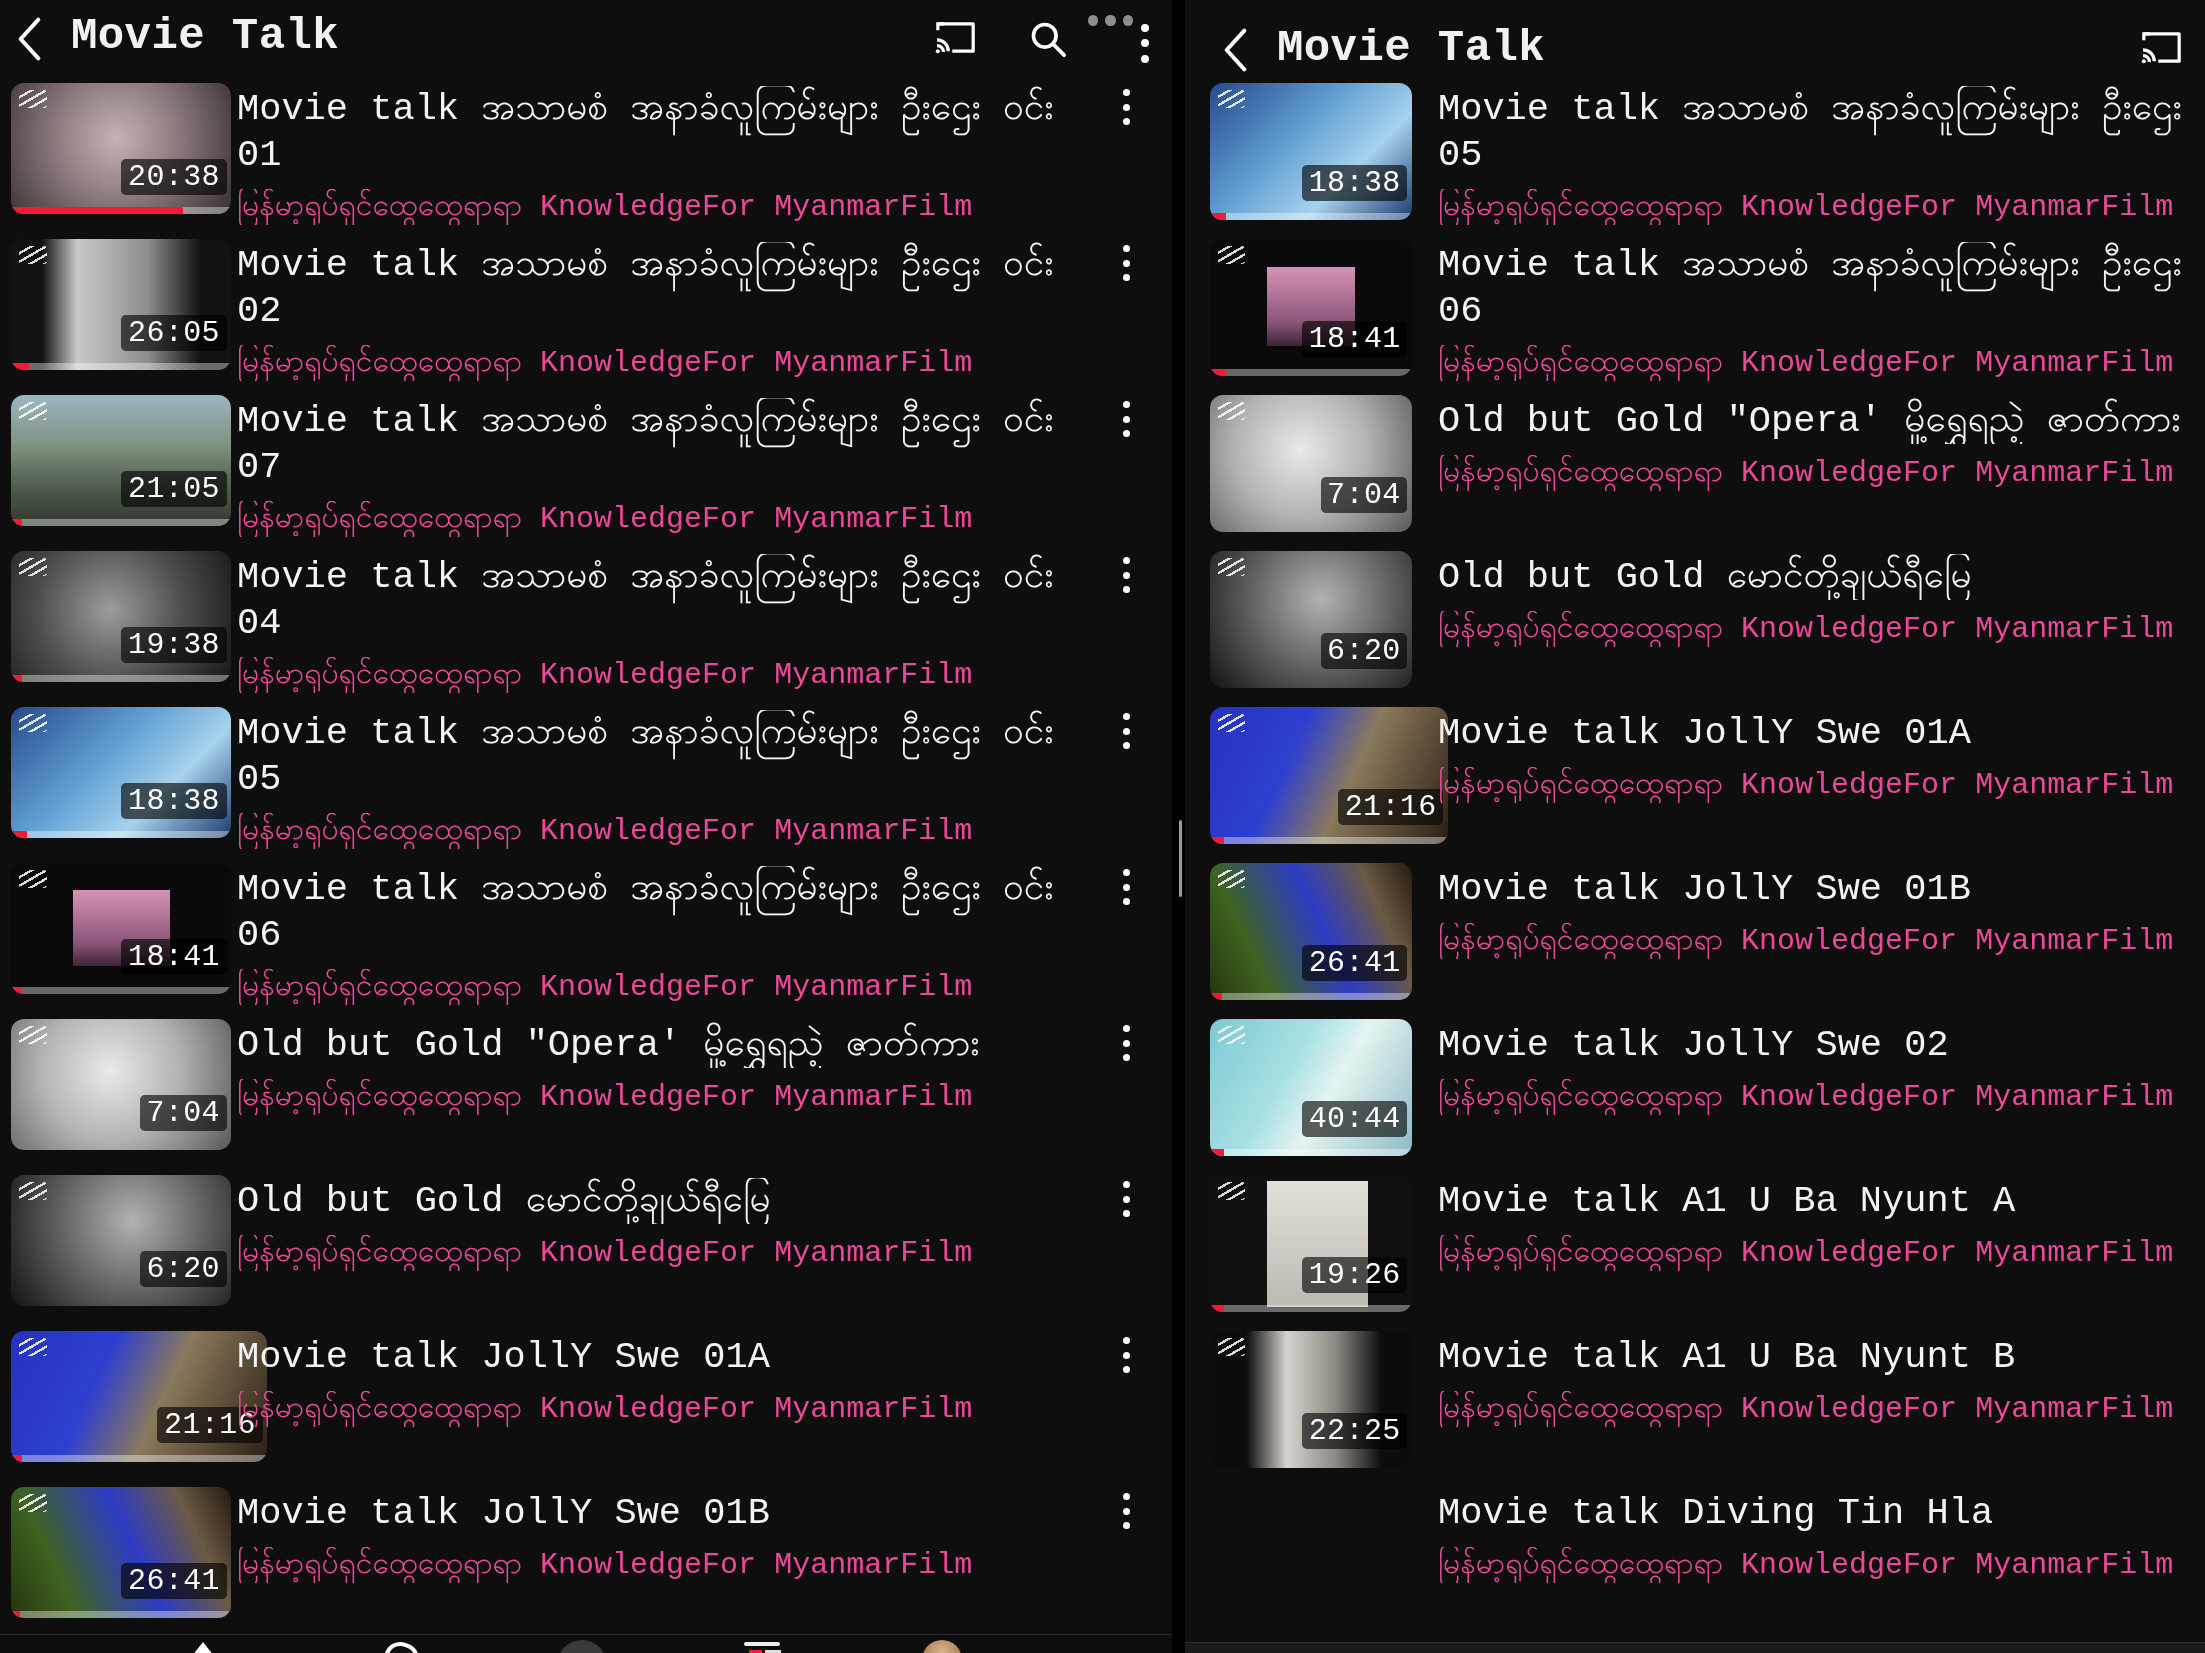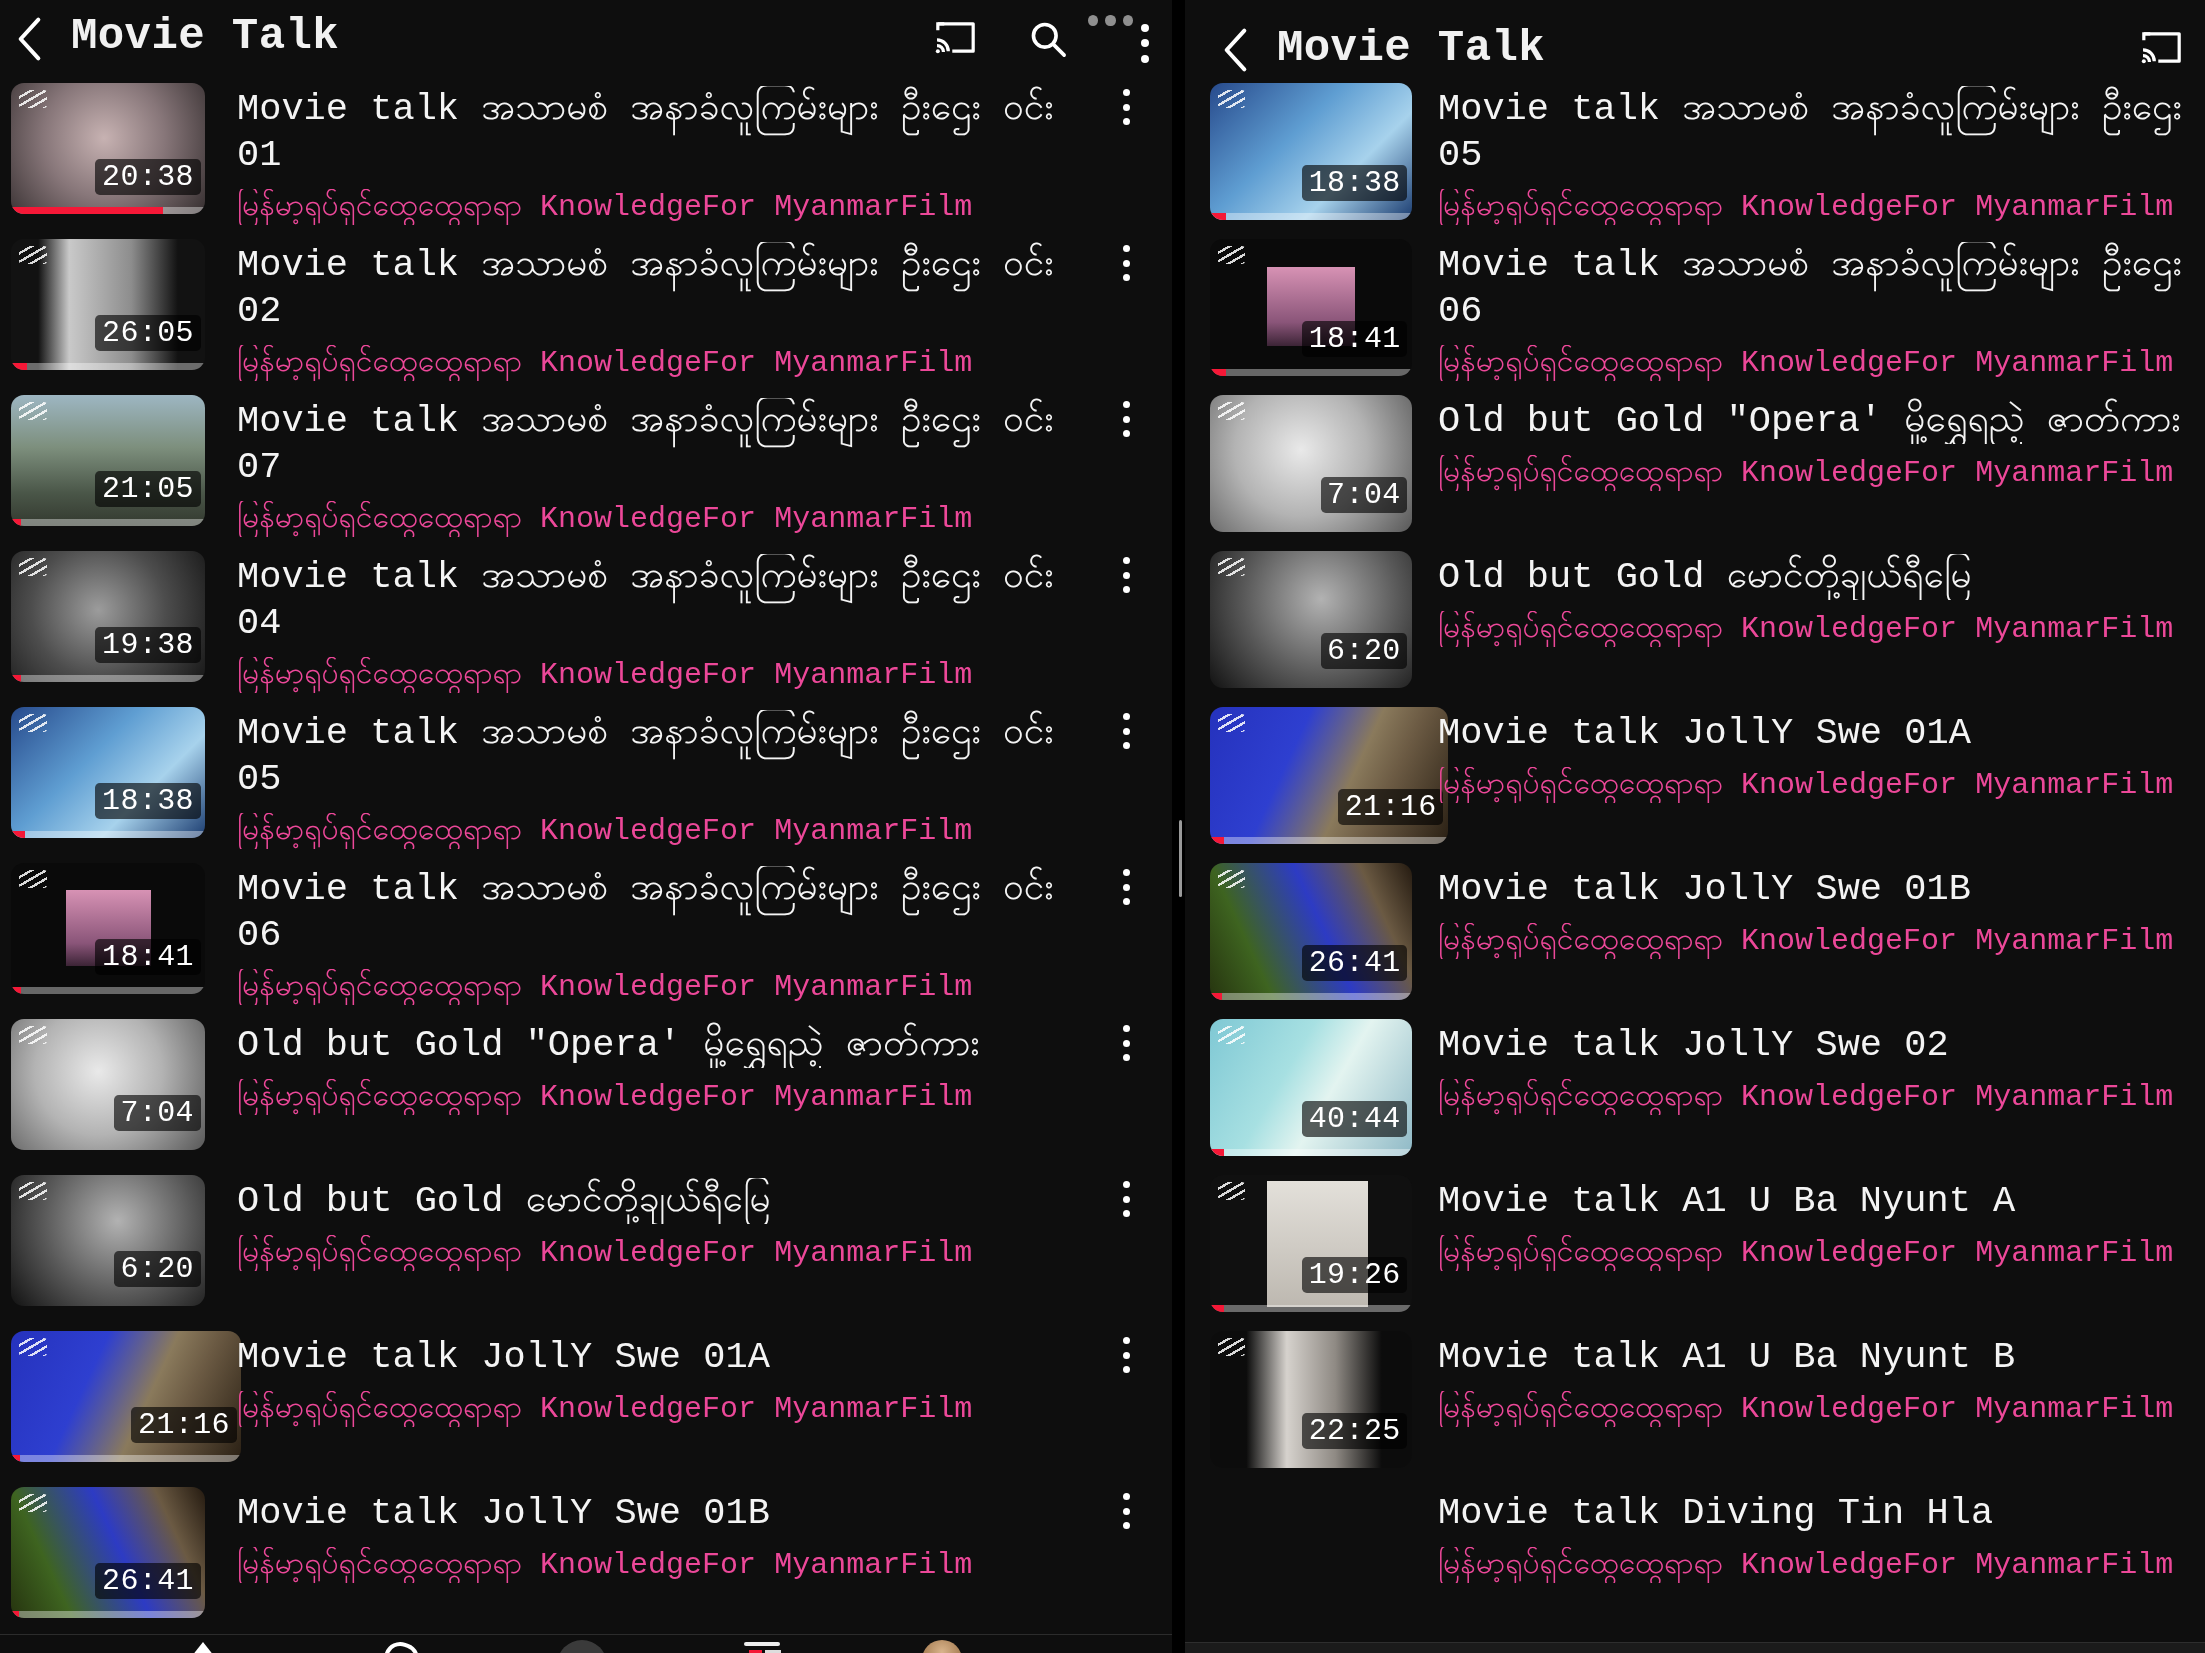--- a/index.html
+++ b/index.html
@@ -24,21 +24,21 @@
   .icon-search{position:absolute;right:103px;top:18px;width:42px;height:42px;}
   .win-dots{position:absolute;right:39px;top:14.5px;width:45px;height:13px;display:flex;gap:7.3px;}
   .win-dots i{width:11.3px;height:11.3px;border-radius:50%;background:#8f8f8f;}
   .hdr .kebab{right:13px;top:24px;position:absolute;}
   .kebab{width:27.4px;height:53px;display:flex;flex-direction:column;align-items:center;justify-content:flex-start;gap:7.3px;}
   .kebab i{width:8px;height:8px;border-radius:50%;background:#fff;flex:none;}
 
   
   .list{position:absolute;left:0;right:0;top:81px;}
   .row{position:relative;height:156px;}
-  .thumb{position:absolute;left:11.3px;top:2.4px;width:194px;height:131px;border-radius:13px;overflow:hidden;background:#222;}
+  .thumb{position:absolute;left:11.3px;top:2.4px;width:220px;height:131px;border-radius:13px;overflow:hidden;background:#222;}
   .win-right .thumb{left:25px;width:202px;height:137px;}
   .thumb .inner{position:absolute;}
   .wm{position:absolute;left:8px;top:6.5px;width:27.4px;height:18px;opacity:.85;
       background:repeating-linear-gradient(-30deg,#fff 0 2.4px,rgba(255,255,255,0) 2.4px 7.3px);
       border-radius:3.2px;}
   .dur{position:absolute;right:4.8px;bottom:19.4px;background:rgba(0,0,0,.62);color:#fff;
        font-size:30px;font-weight:500;padding:0.8px 6.5px;border-radius:4.8px;letter-spacing:0.4px;}
   .pbar{position:absolute;left:0;right:0;bottom:0;height:7.3px;background:rgba(255,255,255,.38);}
   .pfill{position:absolute;left:0;top:0;bottom:0;background:#f51837;}
   .meta{position:absolute;left:237px;top:4.8px;width:852px;}

